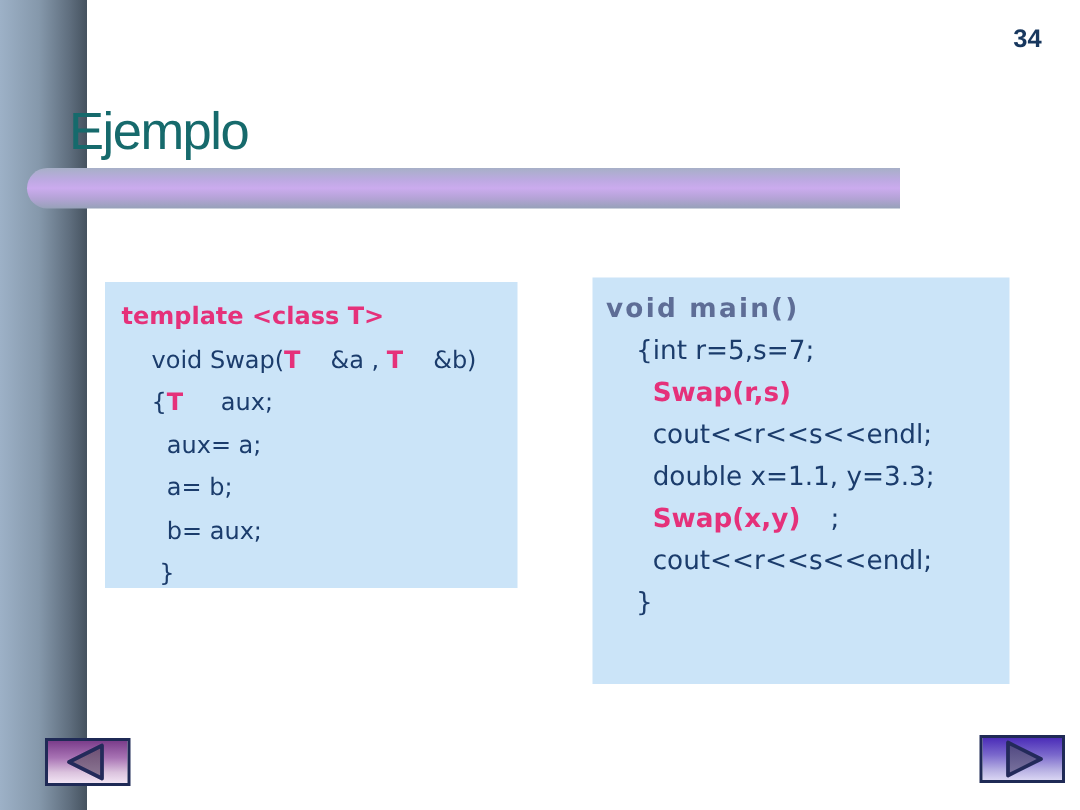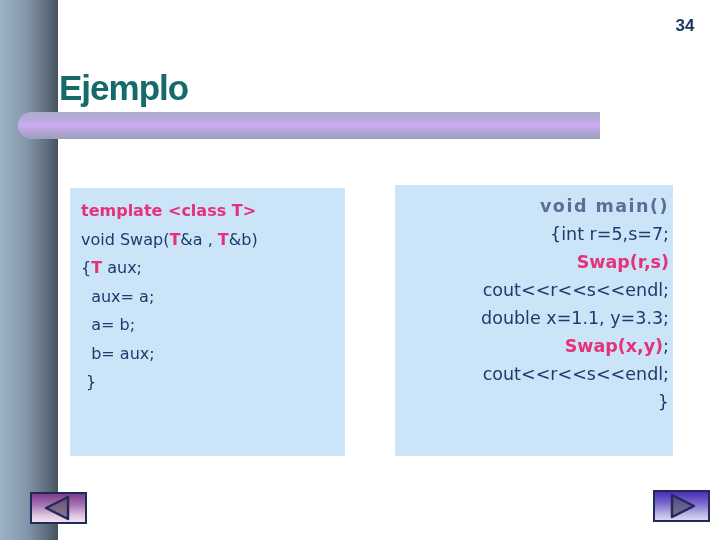--- a/index.html
+++ b/index.html
@@ -30,59 +30,58 @@
     position: absolute;
     left: 660px; top: 16px;
     width: 50px;
     text-align: center;
     font-size: 17px;
     font-weight: bold;
     color: var(--pagenum);
   }
   .title {
     position: absolute;
-    left: 59px; top: 68px;
+    left: 46px; top: 68px;
     font-size: 35px;
-    font-weight: bold;
+    font-weight: normal;
     letter-spacing: -1px;
     color: var(--teal);
   }
   .accent-bar {
     position: absolute;
     left: 18px; top: 112px;
     width: 582px; height: 27px;
     border-radius: 14px 0 0 14px;
     background: linear-gradient(to bottom,
       #a7b0c7 0%, #bda9e2 30%, #cbabee 50%, #b4a3d6 75%, #96a1b8 100%);
   }
   .code-box {
     position: absolute;
     background: var(--boxbg);
     white-space: pre;
     overflow: hidden;
   }
   .code-box-left {
     left: 70px; top: 188px;
-    width: 275px; height: 268px;
+    width: 275px; height: 204px;
     padding: 9px 6px 0 11px;
     font-family: "DejaVu Sans", sans-serif;
     font-size: 16px;
     line-height: 28.5px;
   }
   .code-box-right {
     left: 395px; top: 185px;
     width: 278px; height: 271px;
     padding: 7px 4px 0 9px;
     font-family: "DejaVu Sans", sans-serif;
     font-size: 17.5px;
     line-height: 28px;
-    text-align: right;
   }
   .code-line { white-space: pre; }
-  .seg-navy { color: var(--navy); }
+  .seg-navy { color: var(--navy); margin-left: 20px; }
   .seg-pink { color: var(--pink); font-weight: bold; }
   .seg-slate { color: var(--slate); font-weight: bold; letter-spacing: 1.5px; }
   .nav-button {
     position: absolute;
     width: 57px; height: 32px;
     border: 2px solid #1f2a56;
     cursor: pointer;
     padding: 0;
   }
   .nav-button svg { display: block; width: 100%; height: 100%; }

